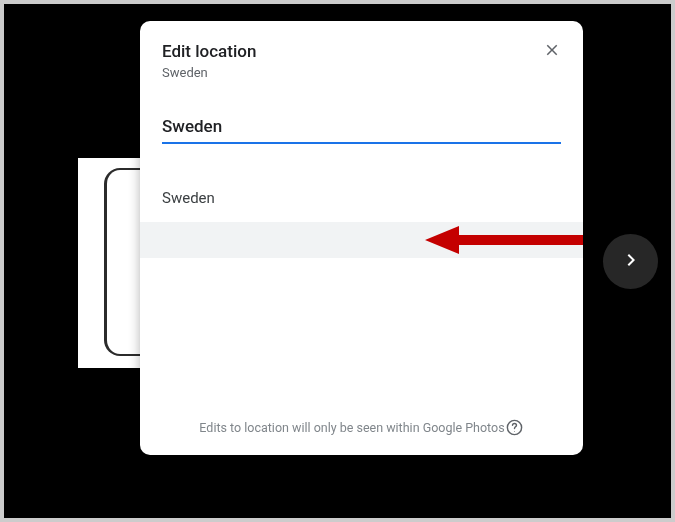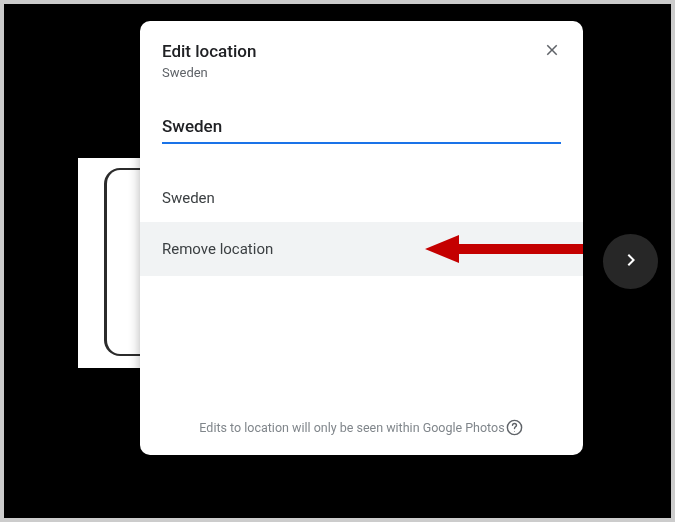--- a/index.html
+++ b/index.html
@@ -207,21 +207,20 @@
   <div class="search-field">
     <input class="search-input" type="text" value="Sweden" style="">
   </div>
 
   <div class="suggestions">
     <div class="suggestion-item">
       <span class="primary">Sweden</span>
       <span class="secondary"></span>
     </div>
     <div class="remove-location">
-      <span>Remove location</span>
       <div class="arrow-annotation">
         <svg width="160" height="36" viewBox="0 0 160 36">
           <polygon points="0,18 34,4 34,13 158,13 158,23 34,23 34,32" fill="#c40000"></polygon>
         </svg>
       </div>
     </div>
   </div>
 
   <div class="dialog-footer">
     <div class="footer-text">Edits to location will only be seen within Google Photos</div>

